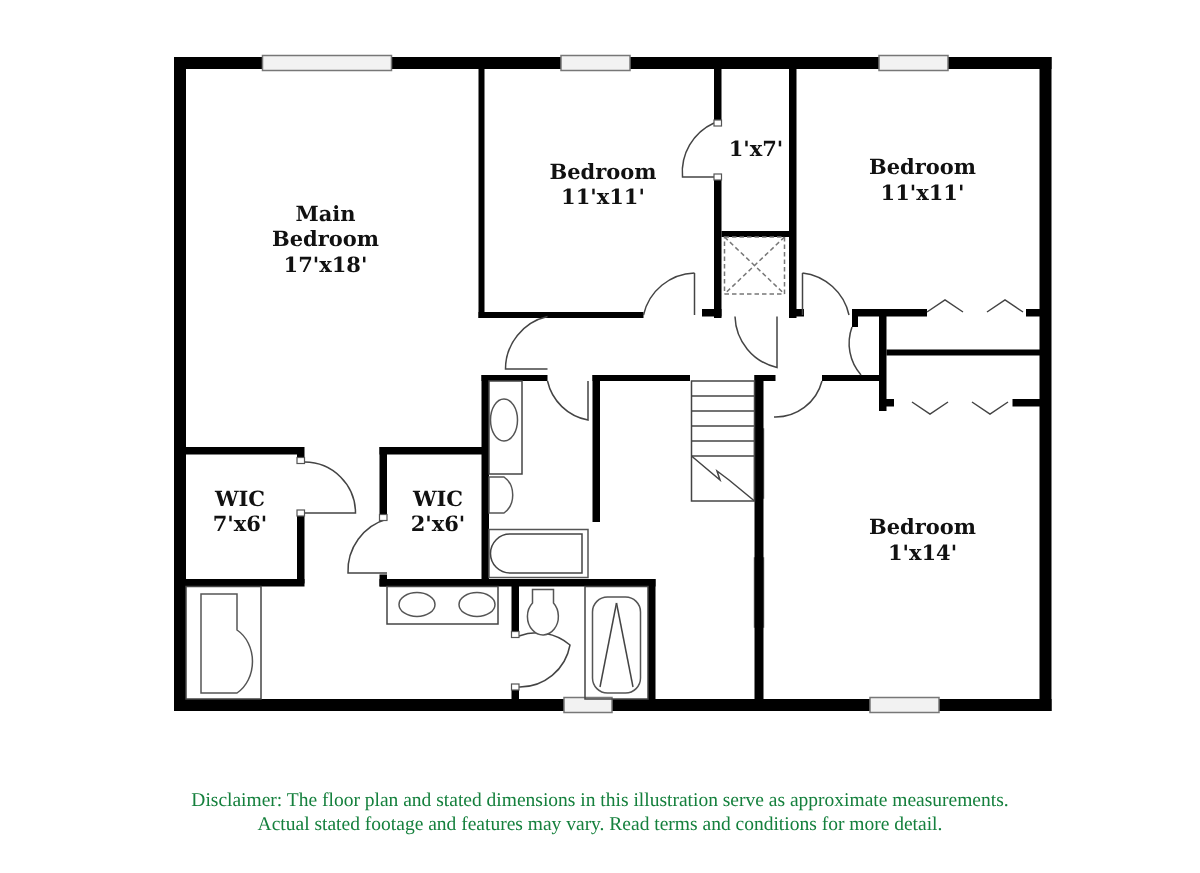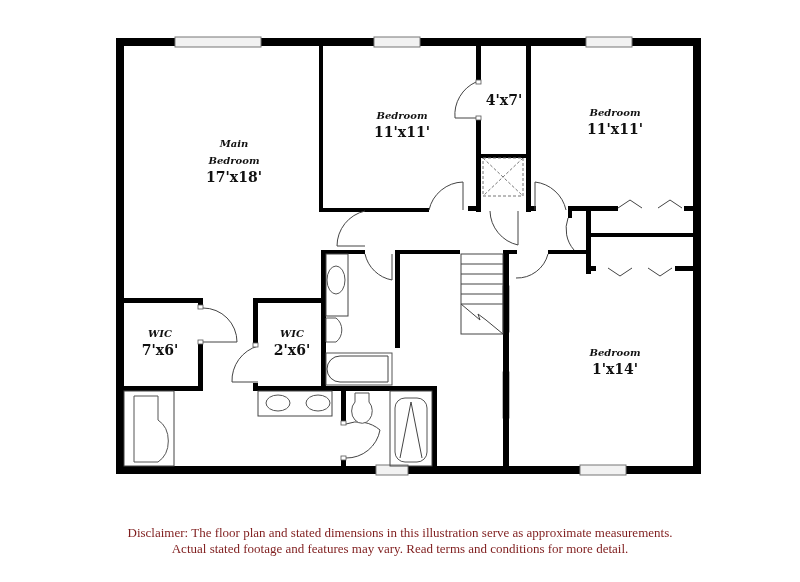--- a/index.html
+++ b/index.html
@@ -4,23 +4,23 @@
   <style>
     html, body { margin: 0; padding: 0; background: #ffffff; }
     body { width: 800px; height: 582px; position: relative; overflow: hidden; font-family: "DejaVu Serif", serif; }
     #plan { position: absolute; left: 0; top: 0; width: 800px; height: 582px; }
     .wall { fill: #000000; }
     .thin { fill: none; stroke: #444; stroke-width: 1; }
     .fix { fill: #fff; stroke: #555; stroke-width: 1; }
     .win { fill: #f2f2f2; stroke: #777; stroke-width: 1; }
     .jamb { fill: #fff; stroke: #555; stroke-width: 0.8; }
     .room-label { position: absolute; text-align: center; font-family: "DejaVu Serif", serif; font-weight: bold; color: #111; line-height: 17px; transform: translateX(-50%); white-space: nowrap; }
-    .room-label .name { display: block; font-size: 10px; font-style: italic; }
+    .room-label .name { display: block; font-size: 14px; }
     .room-label .dim { display: block; font-size: 14px; }
-    .disclaimer { position: absolute; left: 0; width: 800px; top: 525px; text-align: center; font-family: "Liberation Serif", serif; font-size: 13px; line-height: 16px; color: #7f1d1d; }
+    .disclaimer { position: absolute; left: 0; width: 800px; top: 525px; text-align: center; font-family: "Liberation Serif", serif; font-size: 13px; line-height: 16px; color: #15803d; }
     .disclaimer span { display: block; }
   </style>
 </head>
 <body>
 
 <svg id="plan" viewBox="0 0 800 582" xmlns="http://www.w3.org/2000/svg">
 
   <g>
     <rect class="wall" x="116" y="38" width="585" height="8"></rect>
     <rect class="wall" x="116" y="38" width="8" height="436"></rect>
@@ -139,33 +139,33 @@
     <path class="fix" d="M355 393 L369 393 L369 402 A10 12 0 0 1 355 420 A10 12 0 0 1 355 402 Z"></path>
     <rect class="thin" x="390" y="391" width="42" height="75"></rect>
     <rect class="fix" x="395" y="398" width="32" height="64" rx="10"></rect>
     <polyline class="thin" points="411,402 400,458"></polyline>
     <polyline class="thin" points="411,402 422,458"></polyline>
     <rect class="thin" x="124" y="391" width="50" height="75"></rect>
     <path class="fix" d="M134 396 L158 396 L158 420 A20 24 0 0 1 158 462 L134 462 Z"></path>
   </g>
 </svg>
 
-<div class="room-label" style="left:234px; top:135px;">
+<div class="room-label" style="left:217px; top:135px;">
   <span class="name">Main</span>
   <span class="name">Bedroom</span>
   <span class="dim">17'x18'</span>
 </div>
 
 <div class="room-label" style="left:402px; top:107px;">
   <span class="name">Bedroom</span>
   <span class="dim">11'x11'</span>
 </div>
 
 <div class="room-label" style="left:504px; top:92px;">
-  <span class="dim">4'x7'</span>
+  <span class="dim">1'x7'</span>
 </div>
 
 <div class="room-label" style="left:615px; top:104px;">
   <span class="name">Bedroom</span>
   <span class="dim">11'x11'</span>
 </div>
 
 <div class="room-label" style="left:160px; top:325px;">
   <span class="name">WIC</span>
   <span class="dim">7'x6'</span>

